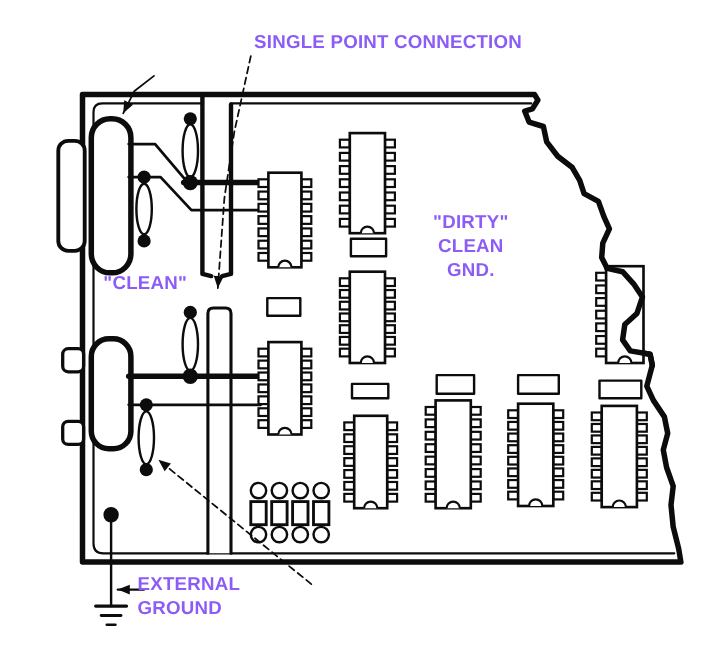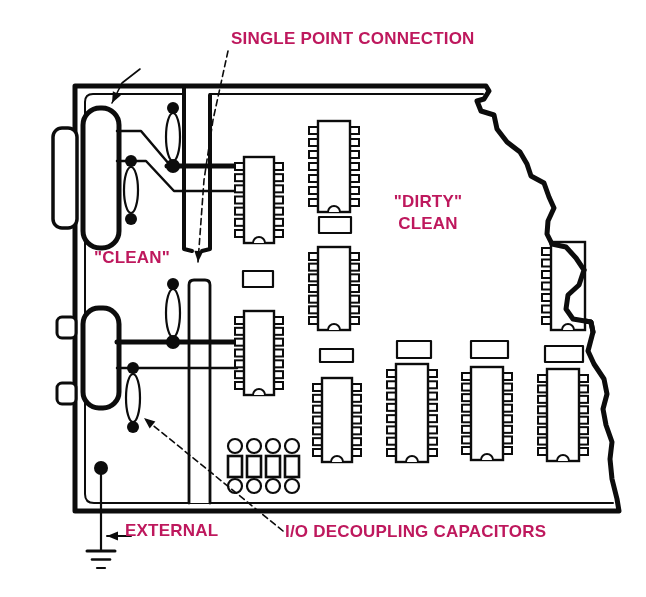--- a/index.html
+++ b/index.html
@@ -1,20 +1,20 @@
 <!DOCTYPE html>
 <html><head>
 <meta charset="utf-8">
 <style>
   html,body{margin:0;padding:0;background:#ffffff;}
   .stage{position:relative;width:646px;height:597px;background:#ffffff;
          font-family:"Liberation Sans",sans-serif;overflow:hidden;}
   #diagram-svg{position:absolute;left:0;top:0;width:646px;height:597px;}
   .lbl{position:absolute;font-weight:bold;font-size:17px;line-height:20px;
-       color:#be185d;letter-spacing:0.2px;white-space:nowrap;}
+       color:#8b5cf6;letter-spacing:0.2px;white-space:nowrap;}
   #lbl-io-conn{left:47px;top:48px;}
   #lbl-single-point{left:231px;top:29px;line-height:20px;}
   #lbl-clean{left:86px;top:247px;width:92px;text-align:center;line-height:21px;}
   #lbl-dirty{left:382px;top:191px;width:92px;text-align:center;line-height:22px;}
   #lbl-external{left:125px;top:520px;line-height:22px;}
   #lbl-decoupling{left:285px;top:522px;}
 </style>
 </head>
 <body>
 
@@ -343,20 +343,21 @@
     <div>SINGLE POINT CONNECTION</div>
   </div>
 
   <div class="lbl" id="lbl-clean">
     <div>"CLEAN"</div>
   </div>
 
   <div class="lbl" id="lbl-dirty">
     <div>"DIRTY"</div>
     <div>CLEAN</div>
+    <div>GND.</div>
   </div>
 
   <div class="lbl" id="lbl-external">
     <div>EXTERNAL</div>
+    <div>GROUND</div>
   </div>
 
-  <div class="lbl" id="lbl-decoupling">I/O DECOUPLING CAPACITORS</div>
 </div>
 
 </body></html>

